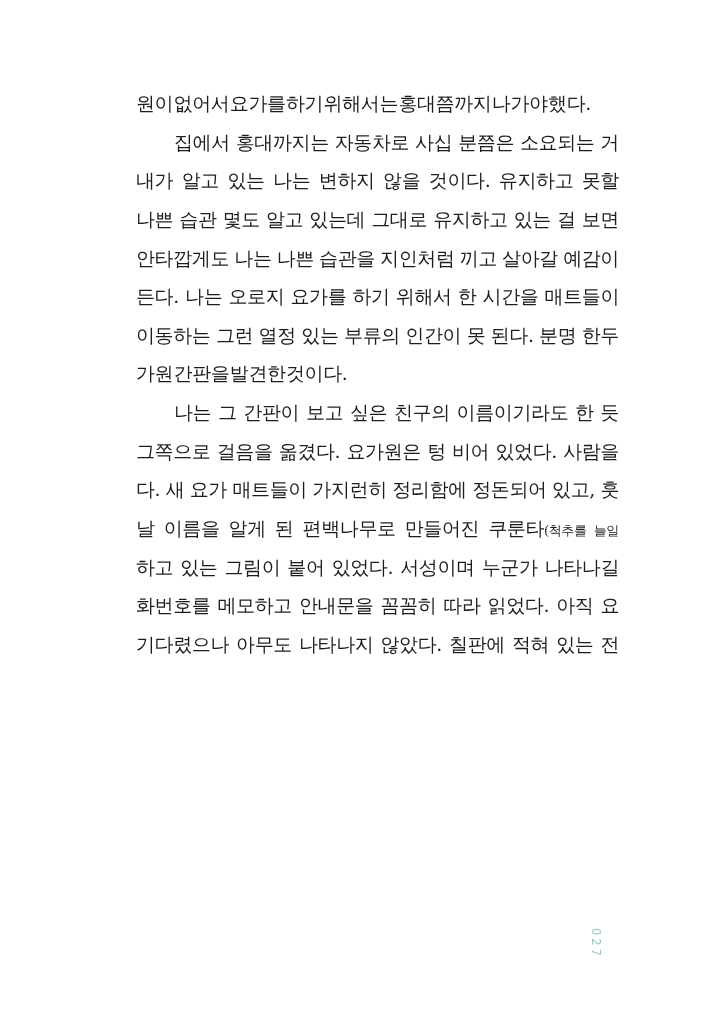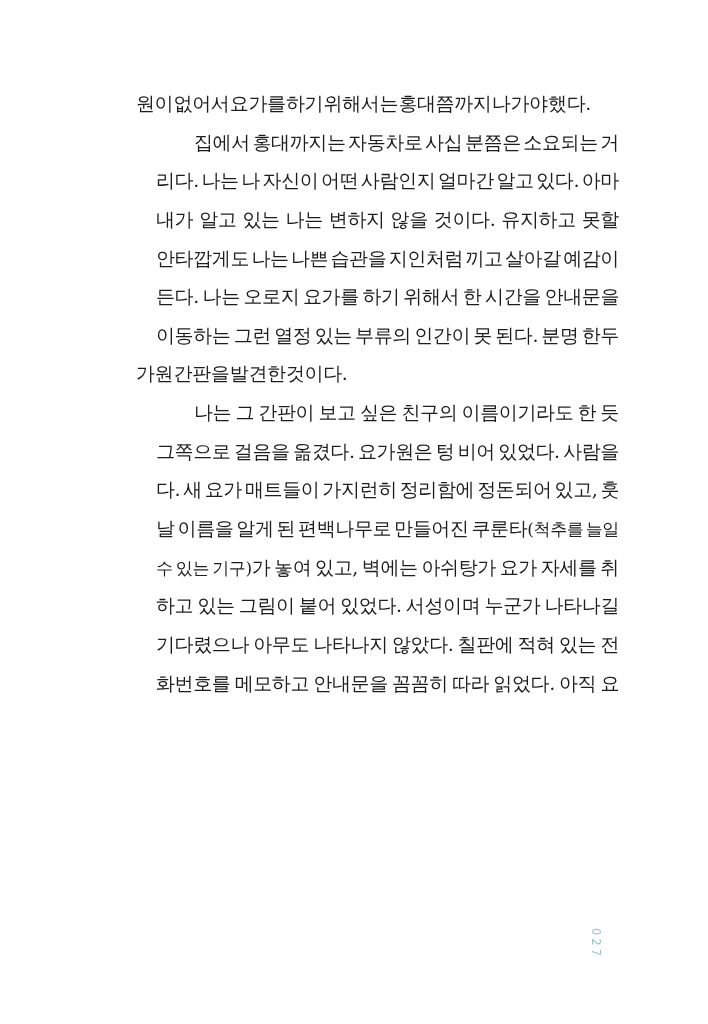--- a/index.html
+++ b/index.html
@@ -28,55 +28,53 @@
   .line {
     height: 38.65px;
     line-height: 38.65px;
     white-space: nowrap;
     overflow: hidden;
     text-align: left;
   }
   .line.justify {
     text-align: justify;
     text-align-last: justify;
-    margin-left: 20px;
   }
   .line.indent {
     padding-left: 38px;
   }
   .seg-small {
-    font-size: 17px;
+    font-size: 13px;
   }
   .page-number {
     position: absolute;
     left: 589px;
     top: 928px;
     writing-mode: vertical-rl;
     font-family: "DejaVu Sans", "Liberation Sans", sans-serif;
     font-size: 11.5px;
     letter-spacing: 3px;
     color: #9cc4c1;
   }
 </style>
 </head>
 <body>
 
 <div class="page">
   <div class="text-block">
       <div class="line"><span class="seg-regular">원이 없어서 요가를 하기 위해서는 홍대쯤까지 나가야 했다.</span></div>
       <div class="line justify indent"><span class="seg-regular">집에서 홍대까지는 자동차로 사십 분쯤은 소요되는 거</span></div>
-      <div class="line justify"><span class="seg-regular">리다. 나는 나 자신이 어떤 사람인지 얼마간 알고 있다. 아마</span></div>
       <div class="line justify"><span class="seg-regular">내가 알고 있는 나는 변하지 않을 것이다. 유지하고 못할</span></div>
+      <div class="line justify"><span class="seg-regular">나쁜 습관 몇도 알고 있는데 그대로 유지하고 있는 걸 보면</span></div>
       <div class="line justify"><span class="seg-regular">안타깝게도 나는 나쁜 습관을 지인처럼 끼고 살아갈 예감이</span></div>
-      <div class="line justify"><span class="seg-regular">든다. 나는 오로지 요가를 하기 위해서 한 시간을 안내문을</span></div>
+      <div class="line justify"><span class="seg-regular">든다. 나는 오로지 요가를 하기 위해서 한 시간을 매트들이</span></div>
       <div class="line justify"><span class="seg-regular">이동하는 그런 열정 있는 부류의 인간이 못 된다. 분명 한두</span></div>
       <div class="line"><span class="seg-regular">가원 간판을 발견한 것이다.</span></div>
       <div class="line justify indent"><span class="seg-regular">나는 그 간판이 보고 싶은 친구의 이름이기라도 한 듯</span></div>
       <div class="line justify"><span class="seg-regular">그쪽으로 걸음을 옮겼다. 요가원은 텅 비어 있었다. 사람을</span></div>
       <div class="line justify"><span class="seg-regular">다. 새 요가 매트들이 가지런히 정리함에 정돈되어 있고, 훗</span></div>
       <div class="line justify"><span class="seg-regular">날 이름을 알게 된 편백나무로 만들어진 쿠룬타</span><span class="seg-small">(척추를 늘일</span></div>
-      <div class="line justify"><span class="seg-small">수 있는 기구)</span><span class="seg-regular">가 놓여 있고, 벽에는 아쉬탕가 요가 자세를 취</span></div>
       <div class="line justify"><span class="seg-regular">하고 있는 그림이 붙어 있었다. 서성이며 누군가 나타나길</span></div>
+      <div class="line justify"><span class="seg-regular">화번호를 메모하고 안내문을 꼼꼼히 따라 읽었다. 아직 요</span></div>
       <div class="line justify"><span class="seg-regular">기다렸으나 아무도 나타나지 않았다. 칠판에 적혀 있는 전</span></div>
-      <div class="line justify"><span class="seg-regular">화번호를 메모하고 안내문을 꼼꼼히 따라 읽었다. 아직 요</span></div>
     </div>
   <div class="page-number">027</div>
 </div>
 
 </body></html>

